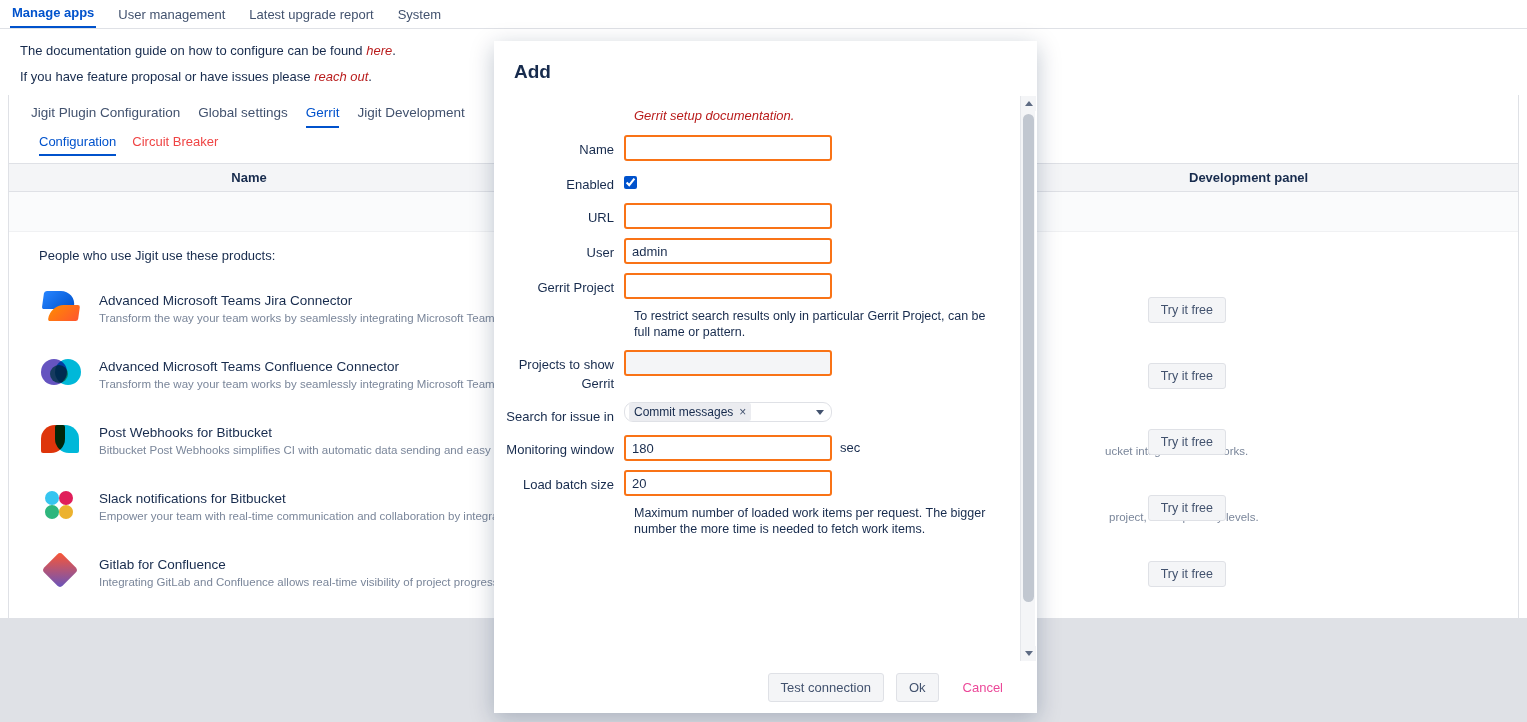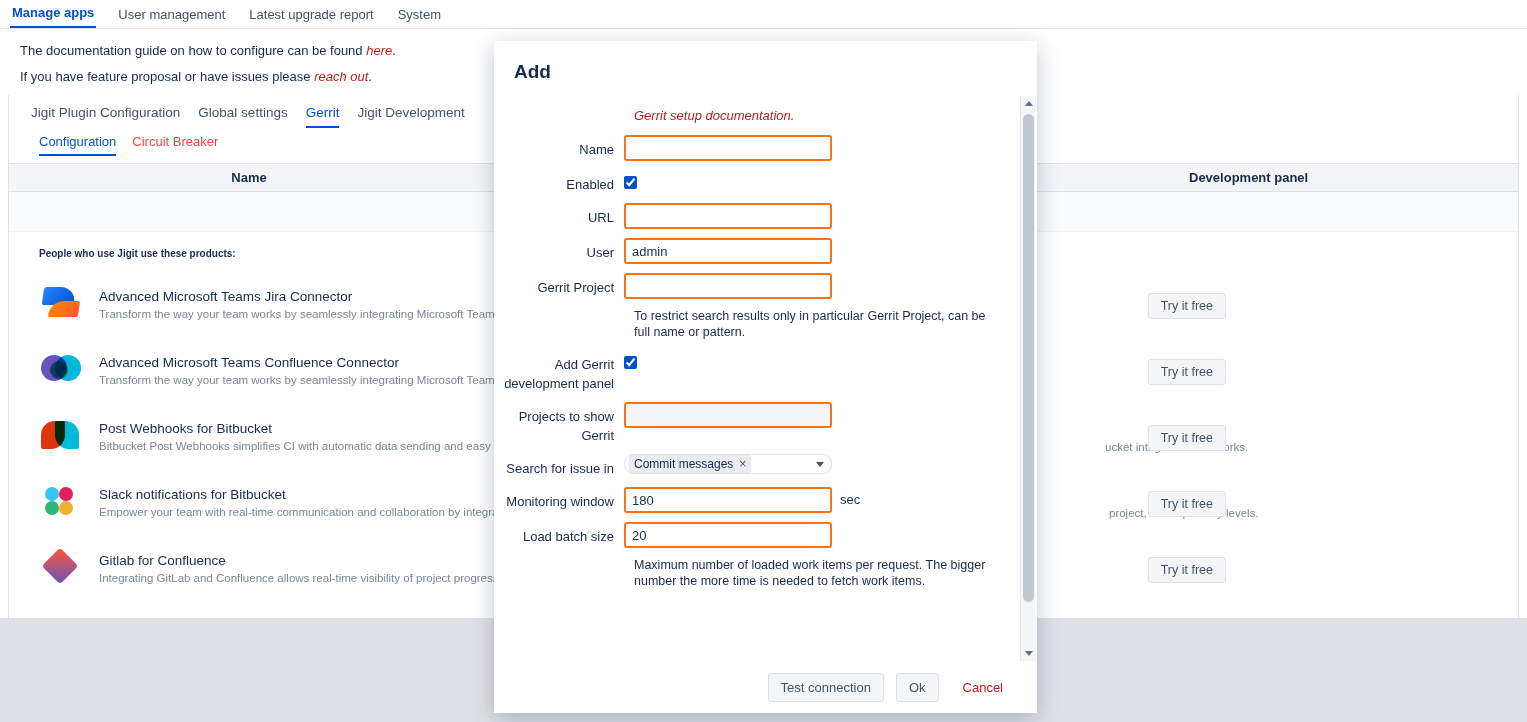--- a/index.html
+++ b/index.html
@@ -84,21 +84,21 @@
     font-weight: bold;
     font-size: 13px;
     color: #172b4d;
   }
   .th-name { width: 480px; text-align: center; }
   .th-dev { position: absolute; left: 1180px; }
   .table-empty-row { height: 40px; background: #fafbfc; border-bottom: 1px solid #f0f1f3; }
 
   
   .products { padding: 16px 0 0 30px; }
-  .products-title { font-weight: bold; font-size: 10px; margin-bottom: 12px; }
+  .products-title { font-weight: normal; font-size: 13px; margin-bottom: 12px; }
   .product {
     display: flex;
     align-items: center;
     height: 66px;
     gap: 14px;
   }
   .prod-icon { width: 46px; height: 42px; position: relative; flex: none; }
   .prod-text { flex: 1; }
   .prod-name { font-size: 13.5px; color: #172b4d; margin-bottom: 4px; }
   .prod-desc { font-size: 11.5px; color: #7a869a; white-space: nowrap; overflow: hidden; }
@@ -277,21 +277,21 @@
     background: #fff;
   }
   .btn {
     font-size: 13px;
     border-radius: 3px;
     padding: 6px 12px;
     cursor: pointer;
     font-family: "Liberation Sans", sans-serif;
   }
   .btn-std { background: #f4f5f7; border: 1px solid #dfe1e6; color: #42526e; }
-  .btn-link { background: transparent; border: none; color: #b91c1c; }
+  .btn-link { background: transparent; border: none; color: #ec4899; }
 </style>
 </head>
 <body>
 
 <div class="page">
 
   <div class="topnav">
     <div class="topnav-item active">Manage apps</div>
     <div class="topnav-item">User management</div>
     <div class="topnav-item">Latest upgrade report</div>
@@ -440,24 +440,20 @@
       </div>
 
 
       <div class="frow">
         <div class="flabel">Gerrit Project</div>
         <div class="fctl"><input class="txt" type="text" value="" style=""></div>
       </div>
 
       <div class="helptext">To restrict search results only in particular Gerrit Project, can be full name or pattern.</div>
 
-      <div class="frow">
-        <div class="flabel">Add Gerrit development panel</div>
-        <div class="fctl"><input type="checkbox" checked="" style=""></div>
-      </div>
 
 
       <div class="frow">
         <div class="flabel">Projects to show Gerrit</div>
         <div class="fctl"><input class="txt readonlyish" type="text" value="" style=""></div>
       </div>
 
       <div class="frow">
         <div class="flabel">Search for issue in</div>
         <div class="fctl">

